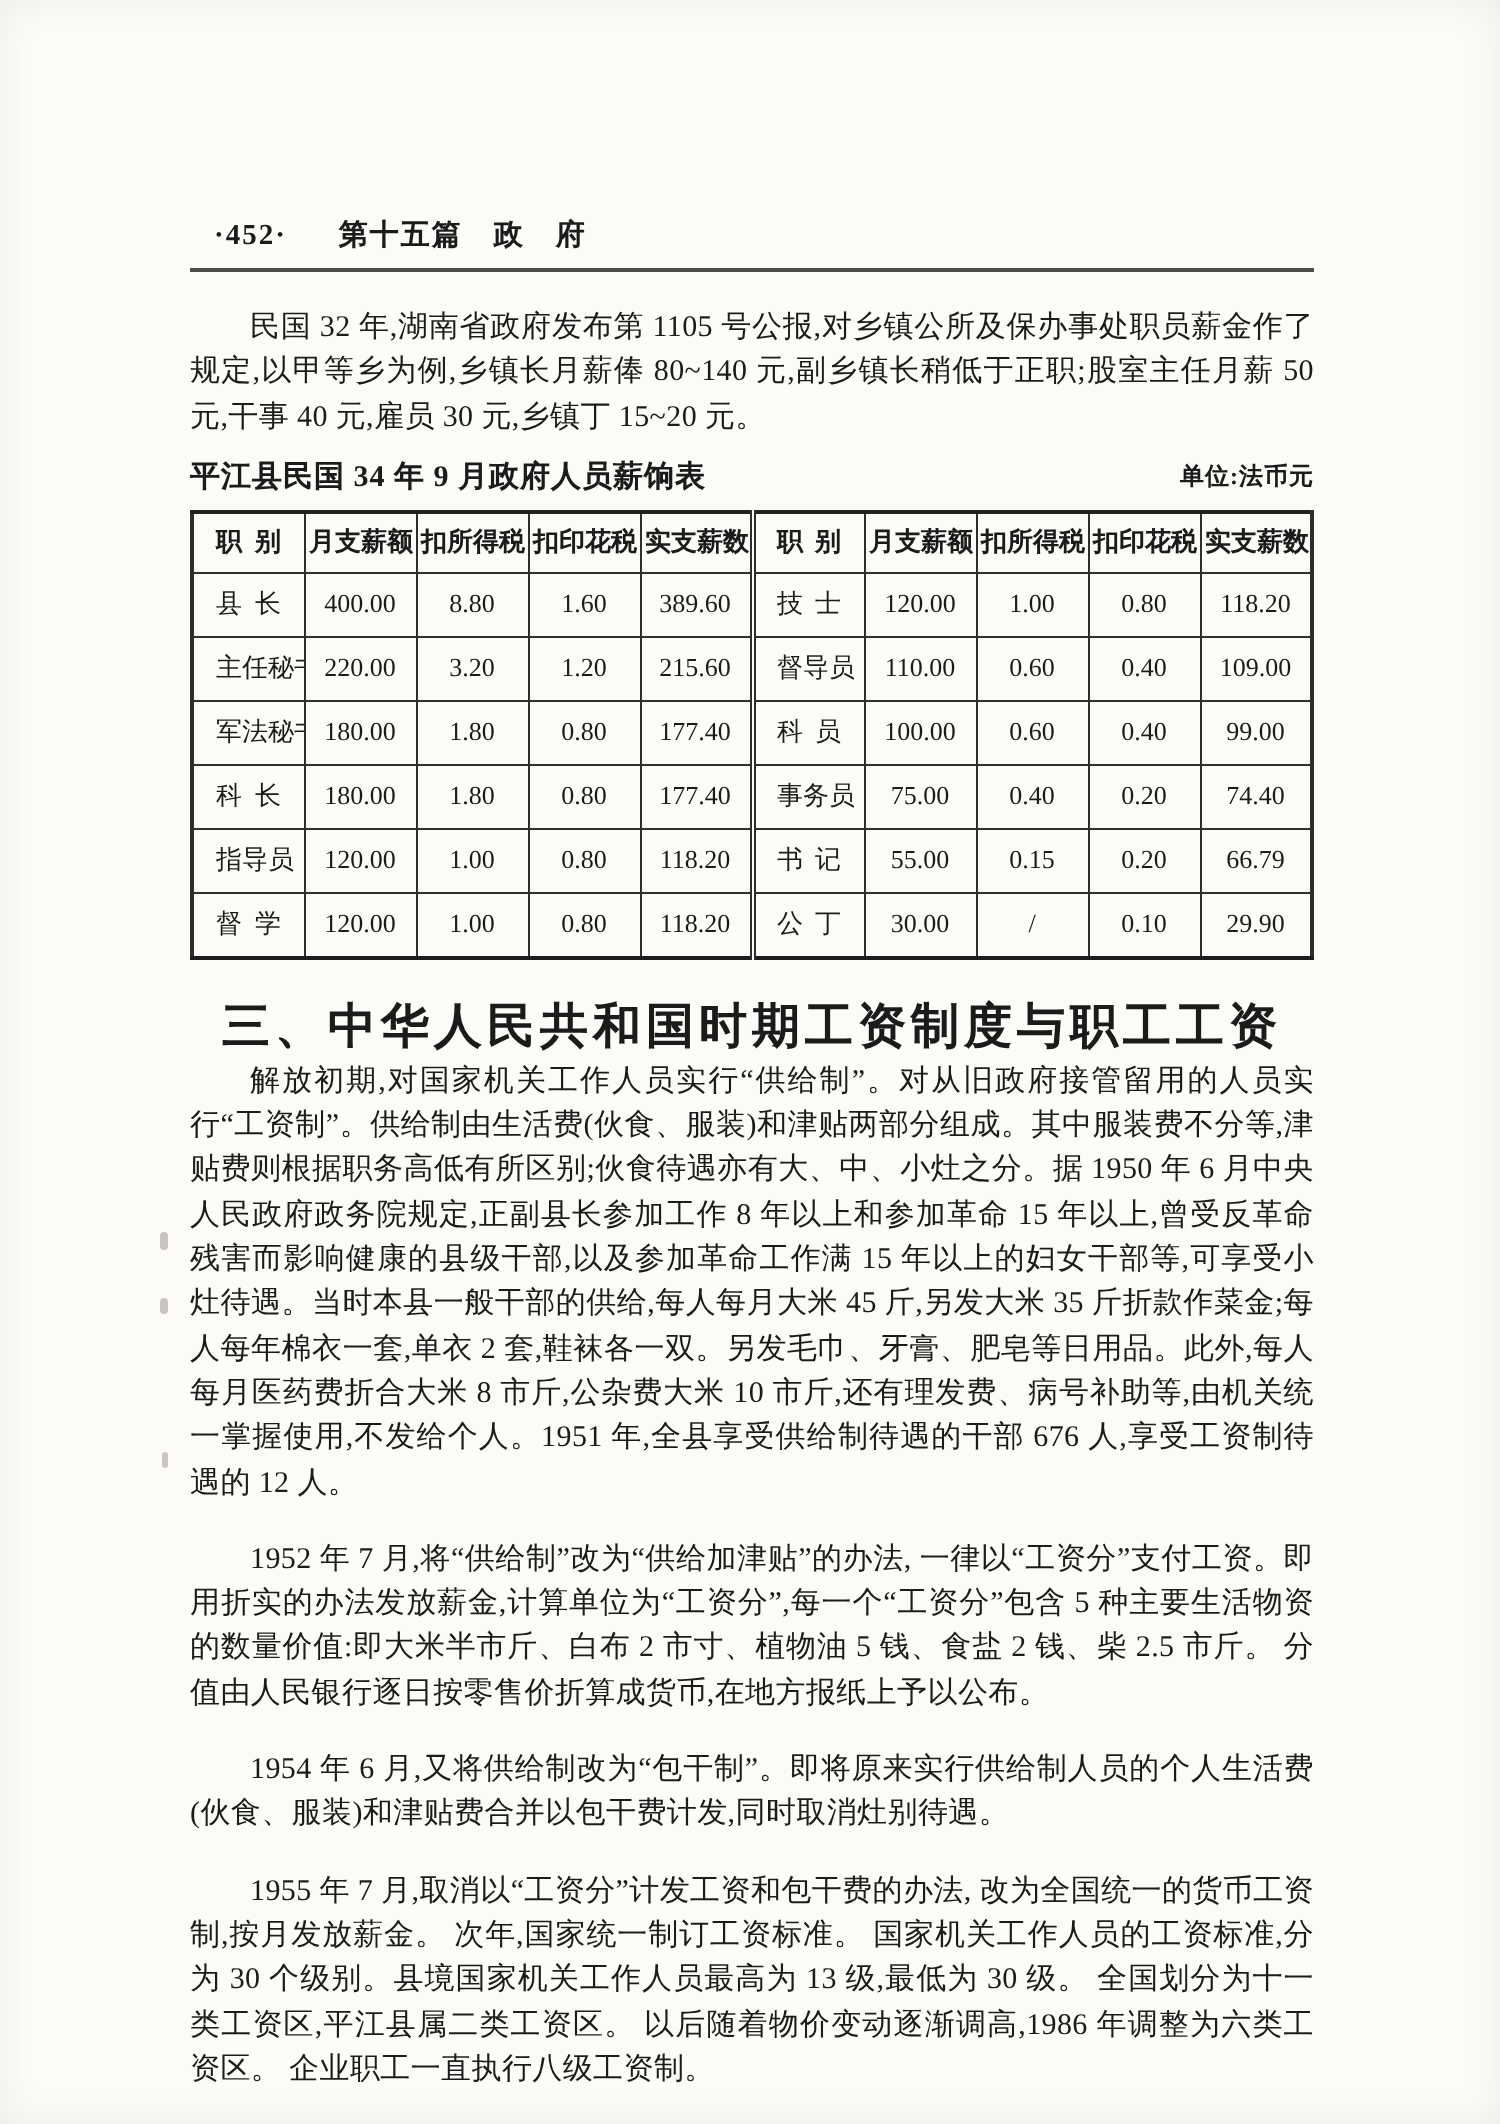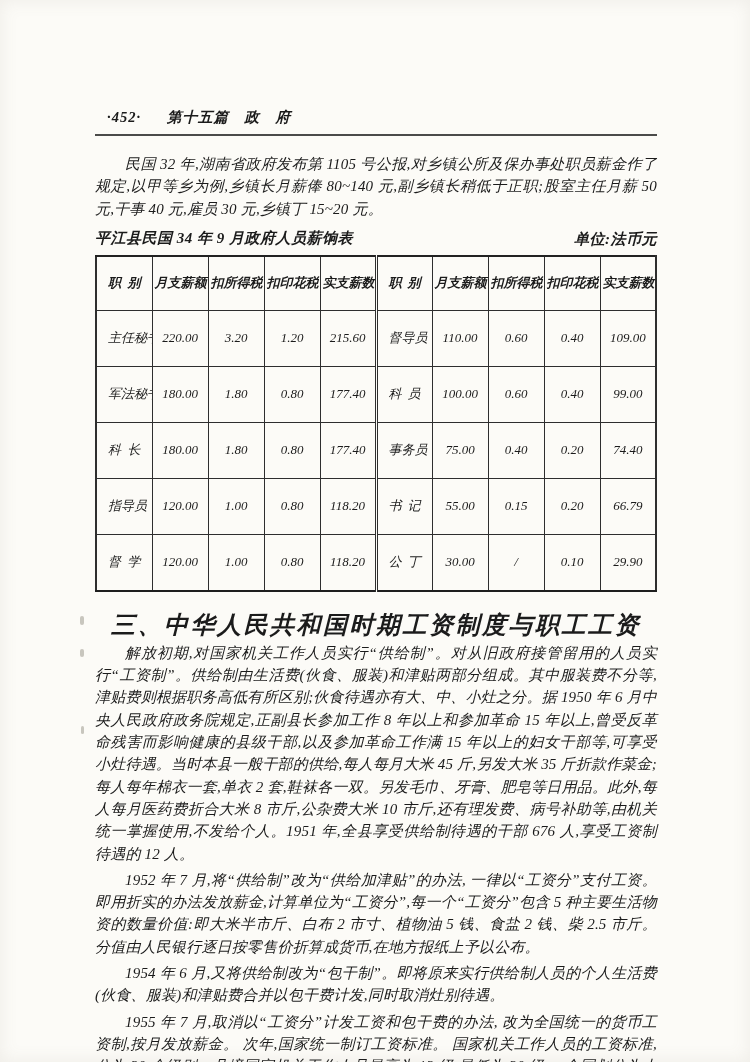--- a/index.html
+++ b/index.html
@@ -10,21 +10,20 @@
     background: #fcfbf7;
     font-family: "Liberation Serif", "DejaVu Serif", serif;
     color: #1b1b1b;
     overflow: hidden;
   }
   .page {
     position: relative;
     width: 750px;
     height: 1062px;
     box-shadow: inset 0 0 18px rgba(120,110,95,0.10);
-    font-style: italic;
   }
   .content {
     position: absolute;
     left: 95px;
     top: 0;
     width: 562px;
   }
   .page-header {
     margin-top: 108px;
     display: flex;
@@ -63,21 +62,21 @@
     position: absolute;
     left: 0;
     right: 0;
     text-align: left;
     letter-spacing: 0.5px;
   }
   .table-caption .unit {
     position: absolute;
     right: 0;
     top: 1px;
-    font-size: 15px;
+    font-size: 12px;
     letter-spacing: 0.5px;
   }
   table.salary {
     margin-top: 4px;
     width: 100%;
     border-collapse: collapse;
     table-layout: fixed;
     font-size: 13px;
   }
   table.salary col { width: 10%; }
@@ -90,36 +89,36 @@
   }
   table.salary th {
     height: 29px;
     font-weight: bold;
     text-align: center;
   }
   table.salary td { height: 31px; }
   table.salary th.job, table.salary td.job {
     text-align: justify;
     text-align-last: justify;
-    padding: 12px 11px;
+    padding: 0 11px;
     margin-left: 33px;
   }
   table.salary th:first-child, table.salary td:first-child { border-left-width: 2px; }
   table.salary th:last-child, table.salary td:last-child { border-right-width: 2px; }
   table.salary thead th { border-top: 2px solid #222; }
   table.salary tr:last-child td { border-bottom: 2.5px solid #1e1e1e; }
   table.salary .half-divider { border-left: 3px double #2e2e2e; }
   .section-heading {
     margin: 17px 0 0 0;
     text-align: center;
     font-size: 24px;
     font-weight: bold;
     letter-spacing: 2.5px;
   }
-  .para { margin-top: 4px; }
+  .para { margin-top: 16px; }
   .first-body { margin-top: 1px; }
   .scan-mark {
     position: absolute;
     background: #8a8478;
     opacity: 0.45;
     border-radius: 2px;
   }
 </style>
 </head>
 <body>
@@ -162,20 +161,32 @@
             <th>实支薪数</th>
             <th class="job half-divider">职别</th>
             <th>月支薪额</th>
             <th>扣所得税</th>
             <th>扣印花税</th>
             <th>实支薪数</th>
           </tr>
       </thead>
       <tbody id="salary-table-body">
           <tr>
+            <td class="job">县长</td>
+            <td>400.00</td>
+            <td>8.80</td>
+            <td>1.60</td>
+            <td>389.60</td>
+            <td class="job half-divider">技士</td>
+            <td>120.00</td>
+            <td>1.00</td>
+            <td>0.80</td>
+            <td>118.20</td>
+          </tr>
+          <tr>
             <td class="job">主任秘书</td>
             <td>220.00</td>
             <td>3.20</td>
             <td>1.20</td>
             <td>215.60</td>
             <td class="job half-divider">督导员</td>
             <td>110.00</td>
             <td>0.60</td>
             <td>0.40</td>
             <td>109.00</td>

